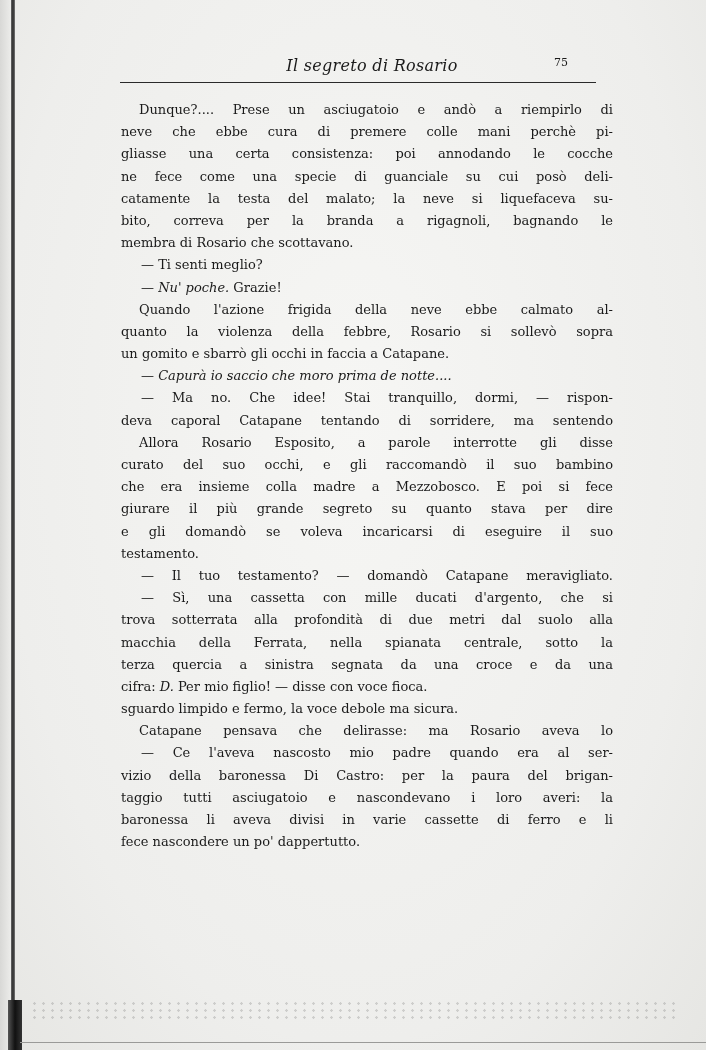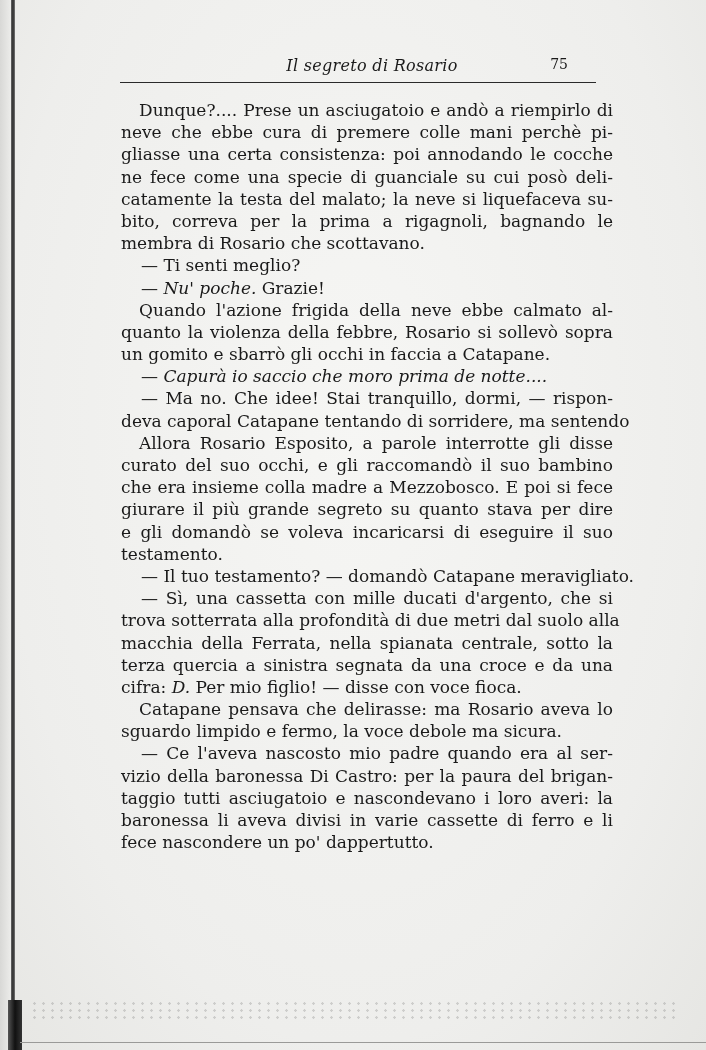--- a/index.html
+++ b/index.html
@@ -68,34 +68,34 @@
       text-align: center;
       font-style: italic;
       font-size: 16px;
       letter-spacing: 0.3px;
       padding-left: 60px;
     }
     .page-number {
       position: absolute;
       right: -4px;
       top: 0;
-      font-size: 14px;
+      font-size: 11px;
     }
     .header-rule {
       position: absolute;
       left: 120px; top: 82px;
       width: 476px; height: 1px;
       background: #2a2a2a;
     }
     .text-block {
       position: absolute;
       left: 121px;
       top: 99px;
       width: 492px;
-      font-size: 17px;
+      font-size: 13px;
       line-height: 22.2px;
     }
     .line {
       display: block;
       white-space: nowrap;
       text-align: justify;
       text-align-last: justify;
       height: 22.2px;
     }
     .line.last {
@@ -118,21 +118,21 @@
     <span class="page-number">75</span>
   </div>
   <div class="header-rule"></div>
 
   <div class="text-block" id="text-block">
       <span class="line indent">Dunque?.... Prese un asciugatoio e andò a riempirlo di</span>
       <span class="line">neve che ebbe cura di premere colle mani perchè pi-</span>
       <span class="line">gliasse una certa consistenza: poi annodando le cocche</span>
       <span class="line">ne fece come una specie di guanciale su cui posò deli-</span>
       <span class="line">catamente la testa del malato; la neve si liquefaceva su-</span>
-      <span class="line">bito, correva per la prima a rigagnoli, bagnando le</span>
+      <span class="line">bito, correva per la branda a rigagnoli, bagnando le</span>
       <span class="line last">membra di Rosario che scottavano.</span>
       <span class="line dash-indent last">— Ti senti meglio?</span>
       <span class="line dash-indent last"><span>— </span><em>Nu' poche.</em><span> Grazie!</span></span>
       <span class="line indent">Quando l'azione frigida della neve ebbe calmato al-</span>
       <span class="line">quanto la violenza della febbre, Rosario si sollevò sopra</span>
       <span class="line last">un gomito e sbarrò gli occhi in faccia a Catapane.</span>
       <span class="line dash-indent last"><span>— </span><em>Capurà io saccio che moro prima de notte....</em><span></span></span>
       <span class="line dash-indent">— Ma no. Che idee! Stai tranquillo, dormi, — rispon-</span>
       <span class="line">deva caporal Catapane tentando di sorridere, ma sentendo</span>
       <span class="line indent">Allora Rosario Esposito, a parole interrotte gli disse</span>
@@ -140,22 +140,22 @@
       <span class="line">che era insieme colla madre a Mezzobosco. E poi si fece</span>
       <span class="line">giurare il più grande segreto su quanto stava per dire</span>
       <span class="line">e gli domandò se voleva incaricarsi di eseguire il suo</span>
       <span class="line last">testamento.</span>
       <span class="line dash-indent">— Il tuo testamento? — domandò Catapane meravigliato.</span>
       <span class="line dash-indent">— Sì, una cassetta con mille ducati d'argento, che si</span>
       <span class="line">trova sotterrata alla profondità di due metri dal suolo alla</span>
       <span class="line">macchia della Ferrata, nella spianata centrale, sotto la</span>
       <span class="line">terza quercia a sinistra segnata da una croce e da una</span>
       <span class="line last"><span>cifra: </span><em>D.</em><span> Per mio figlio! — disse con voce fioca.</span></span>
+      <span class="line last">sguardo limpido e fermo, la voce debole ma sicura.</span>
       <span class="line indent">Catapane pensava che delirasse: ma Rosario aveva lo</span>
-      <span class="line last">sguardo limpido e fermo, la voce debole ma sicura.</span>
       <span class="line dash-indent">— Ce l'aveva nascosto mio padre quando era al ser-</span>
       <span class="line">vizio della baronessa Di Castro: per la paura del brigan-</span>
       <span class="line">taggio tutti asciugatoio e nascondevano i loro averi: la</span>
       <span class="line">baronessa li aveva divisi in varie cassette di ferro e li</span>
       <span class="line last">fece nascondere un po' dappertutto.</span>
     </div>
 
   <div class="bottom-speckle"></div>
   <div class="bottom-rule"></div>
 </div>

